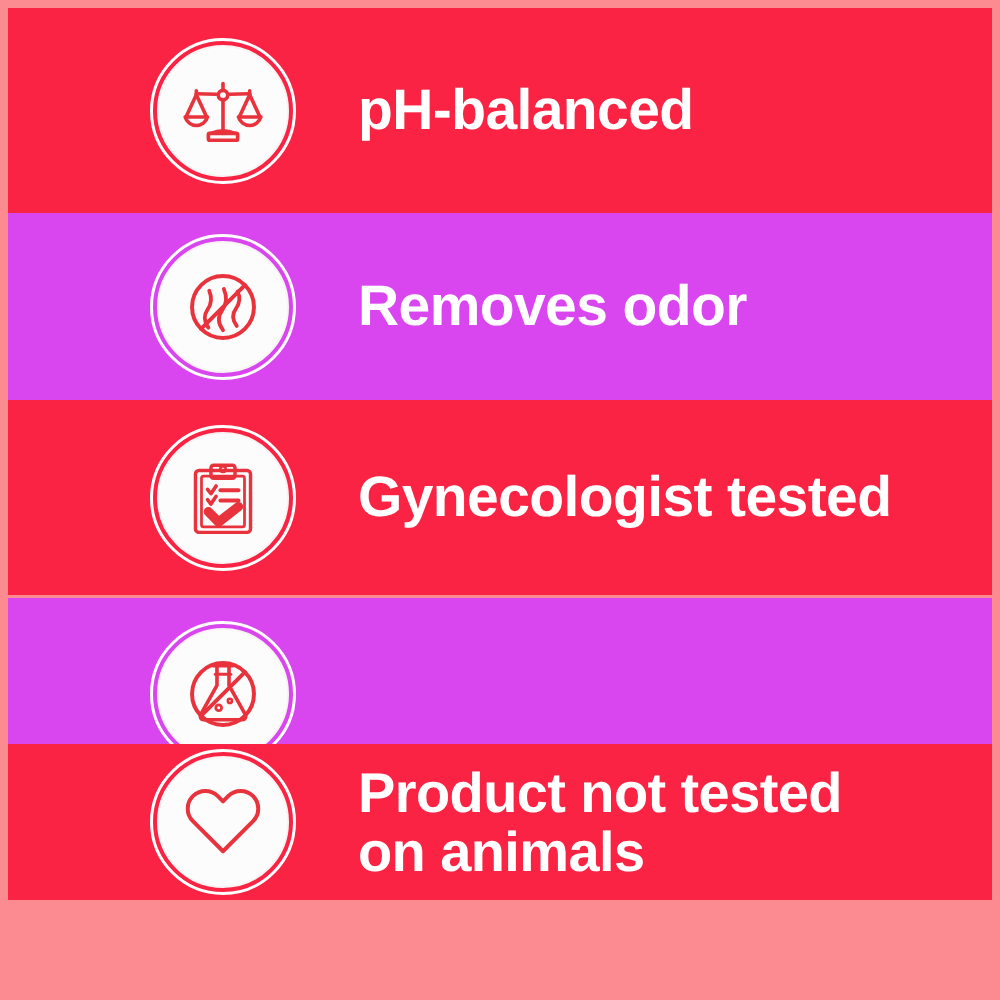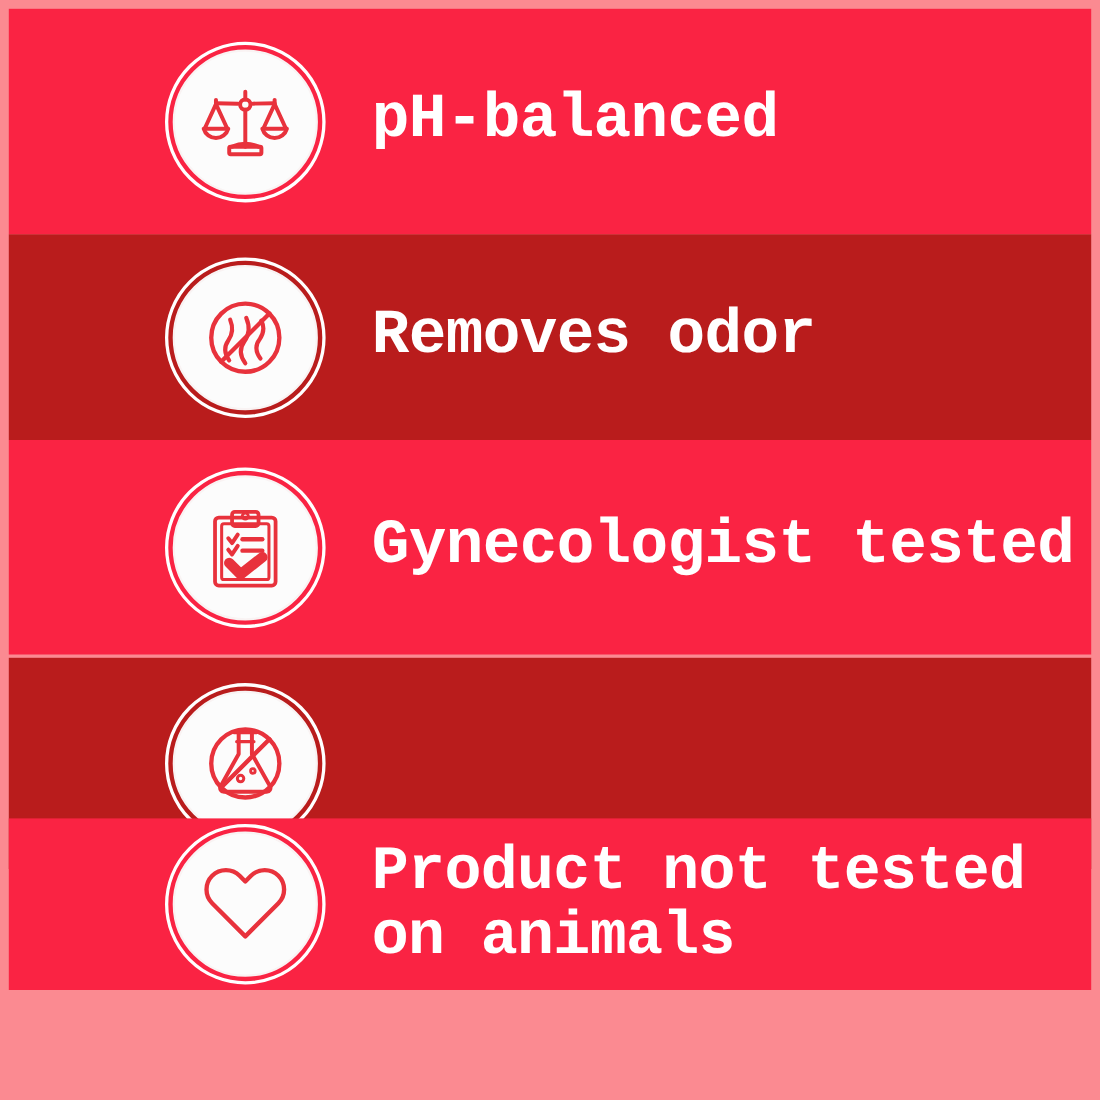--- a/index.html
+++ b/index.html
@@ -24,21 +24,21 @@
   .stripe {
     position: absolute;
     left: 8px;
     width: 984px;
     display: flex;
     align-items: center;
     box-sizing: border-box;
   }
 
   .stripe.dark  { background: #FA2343; }
-  .stripe.light { background: #b91c1c; }
+  .stripe.light { background: #d946ef; }
 
   
   .badge {
     position: relative;
     flex: 0 0 auto;
     width: 146px;
     height: 146px;
     margin-left: 142px;
     display: flex;
     align-items: center;
@@ -61,28 +61,28 @@
   }
   .badge svg {
     position: relative;
     width: 86px;
     height: 86px;
     display: block;
   }
 
   
   .label {
-    margin-left: 42px;
+    margin-left: 62px;
     color: #FFFFFF;
     font-weight: 700;
     font-size: 57px;
     line-height: 1.02;
     letter-spacing: -0.6px;
     white-space: pre-line;
-    font-family: Liberation Mono, monospace;
+    font-family: Liberation Sans, sans-serif;
     text-rendering: geometricPrecision;
   }
   .label.two-line { font-size: 56px; line-height: 1.06; }
 </style>
 </head>
 <body>
 
 <div id="page">
 
   <div class="stripe dark" style="top:8px; height:205px;">

